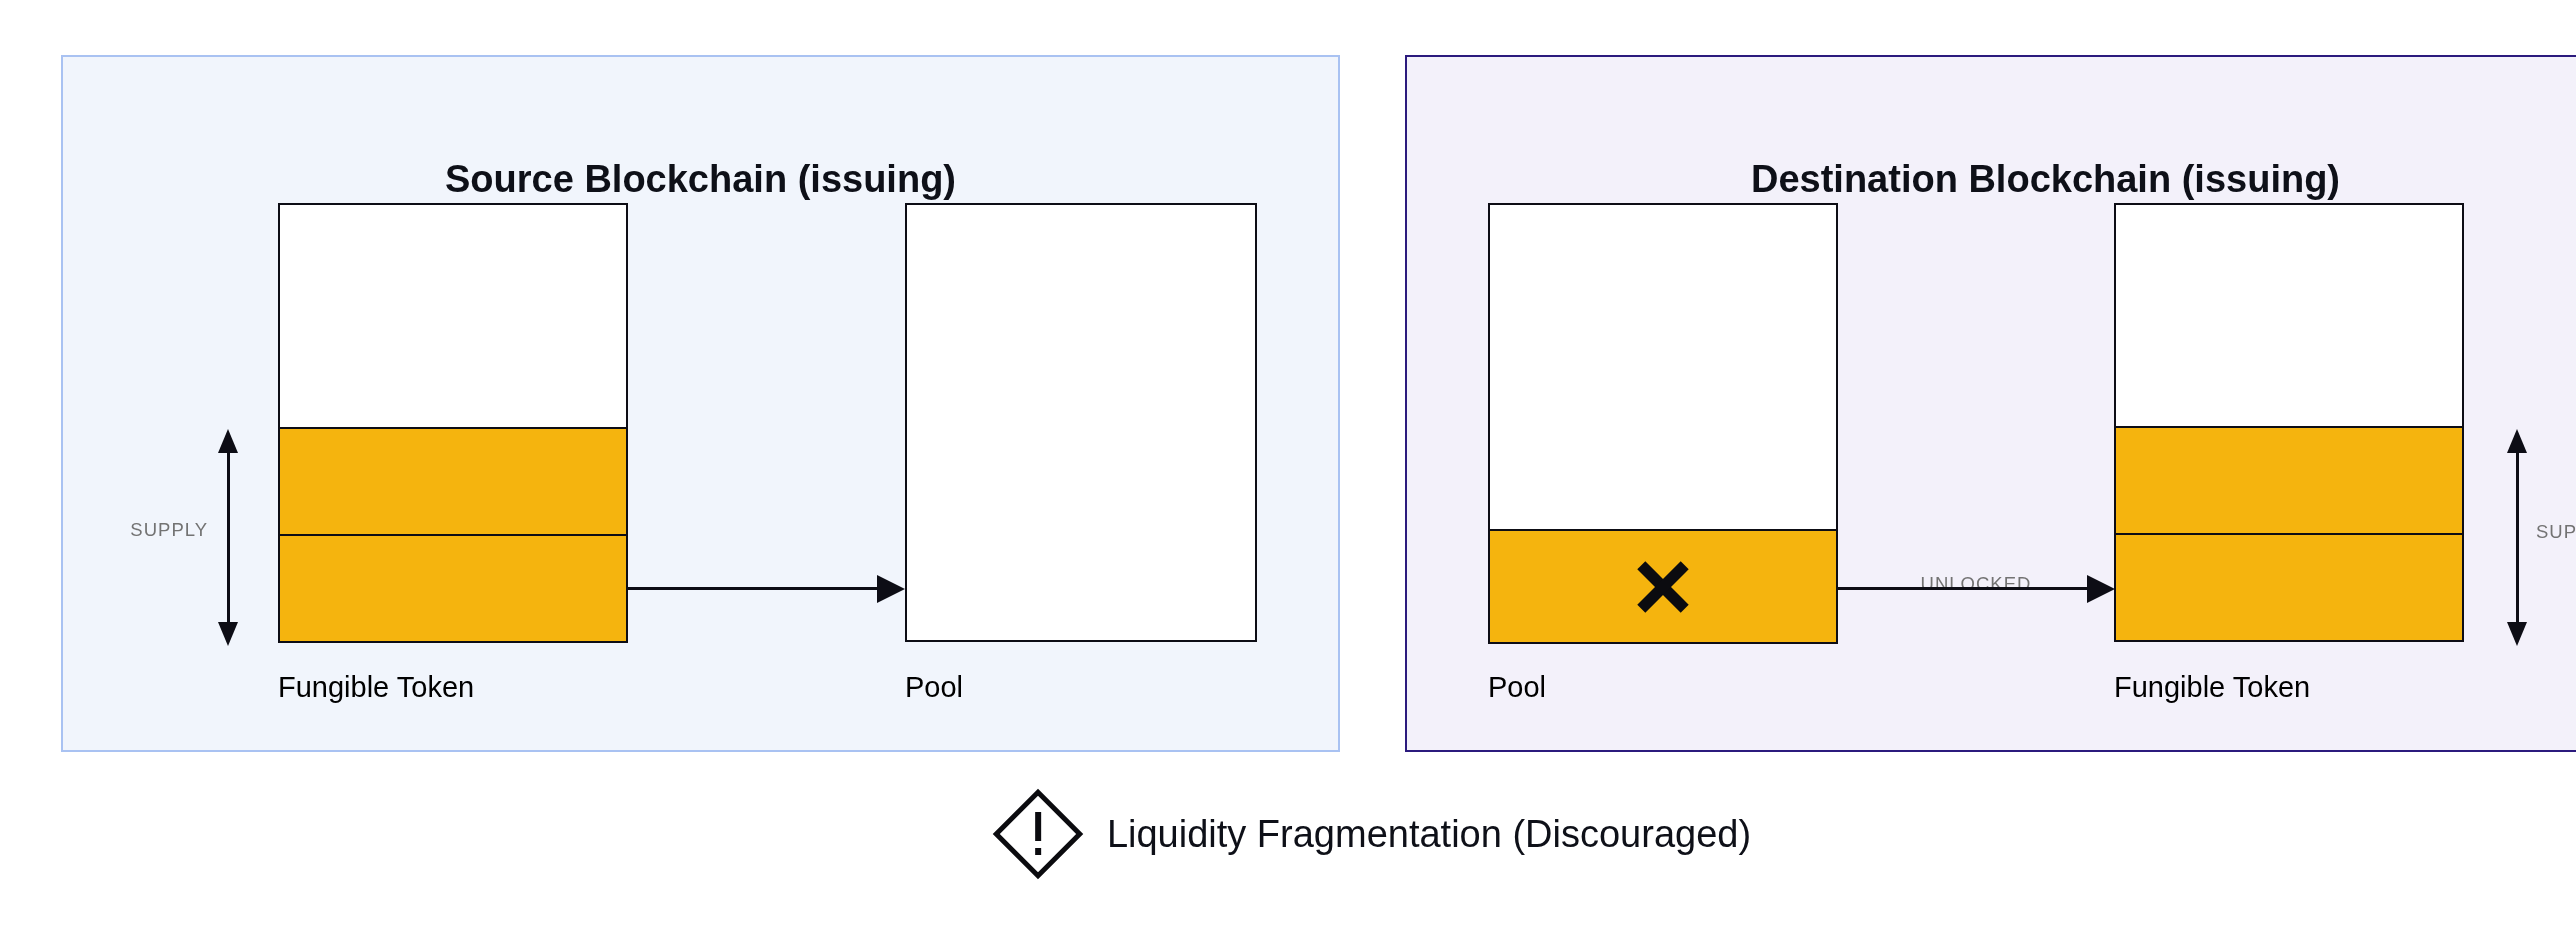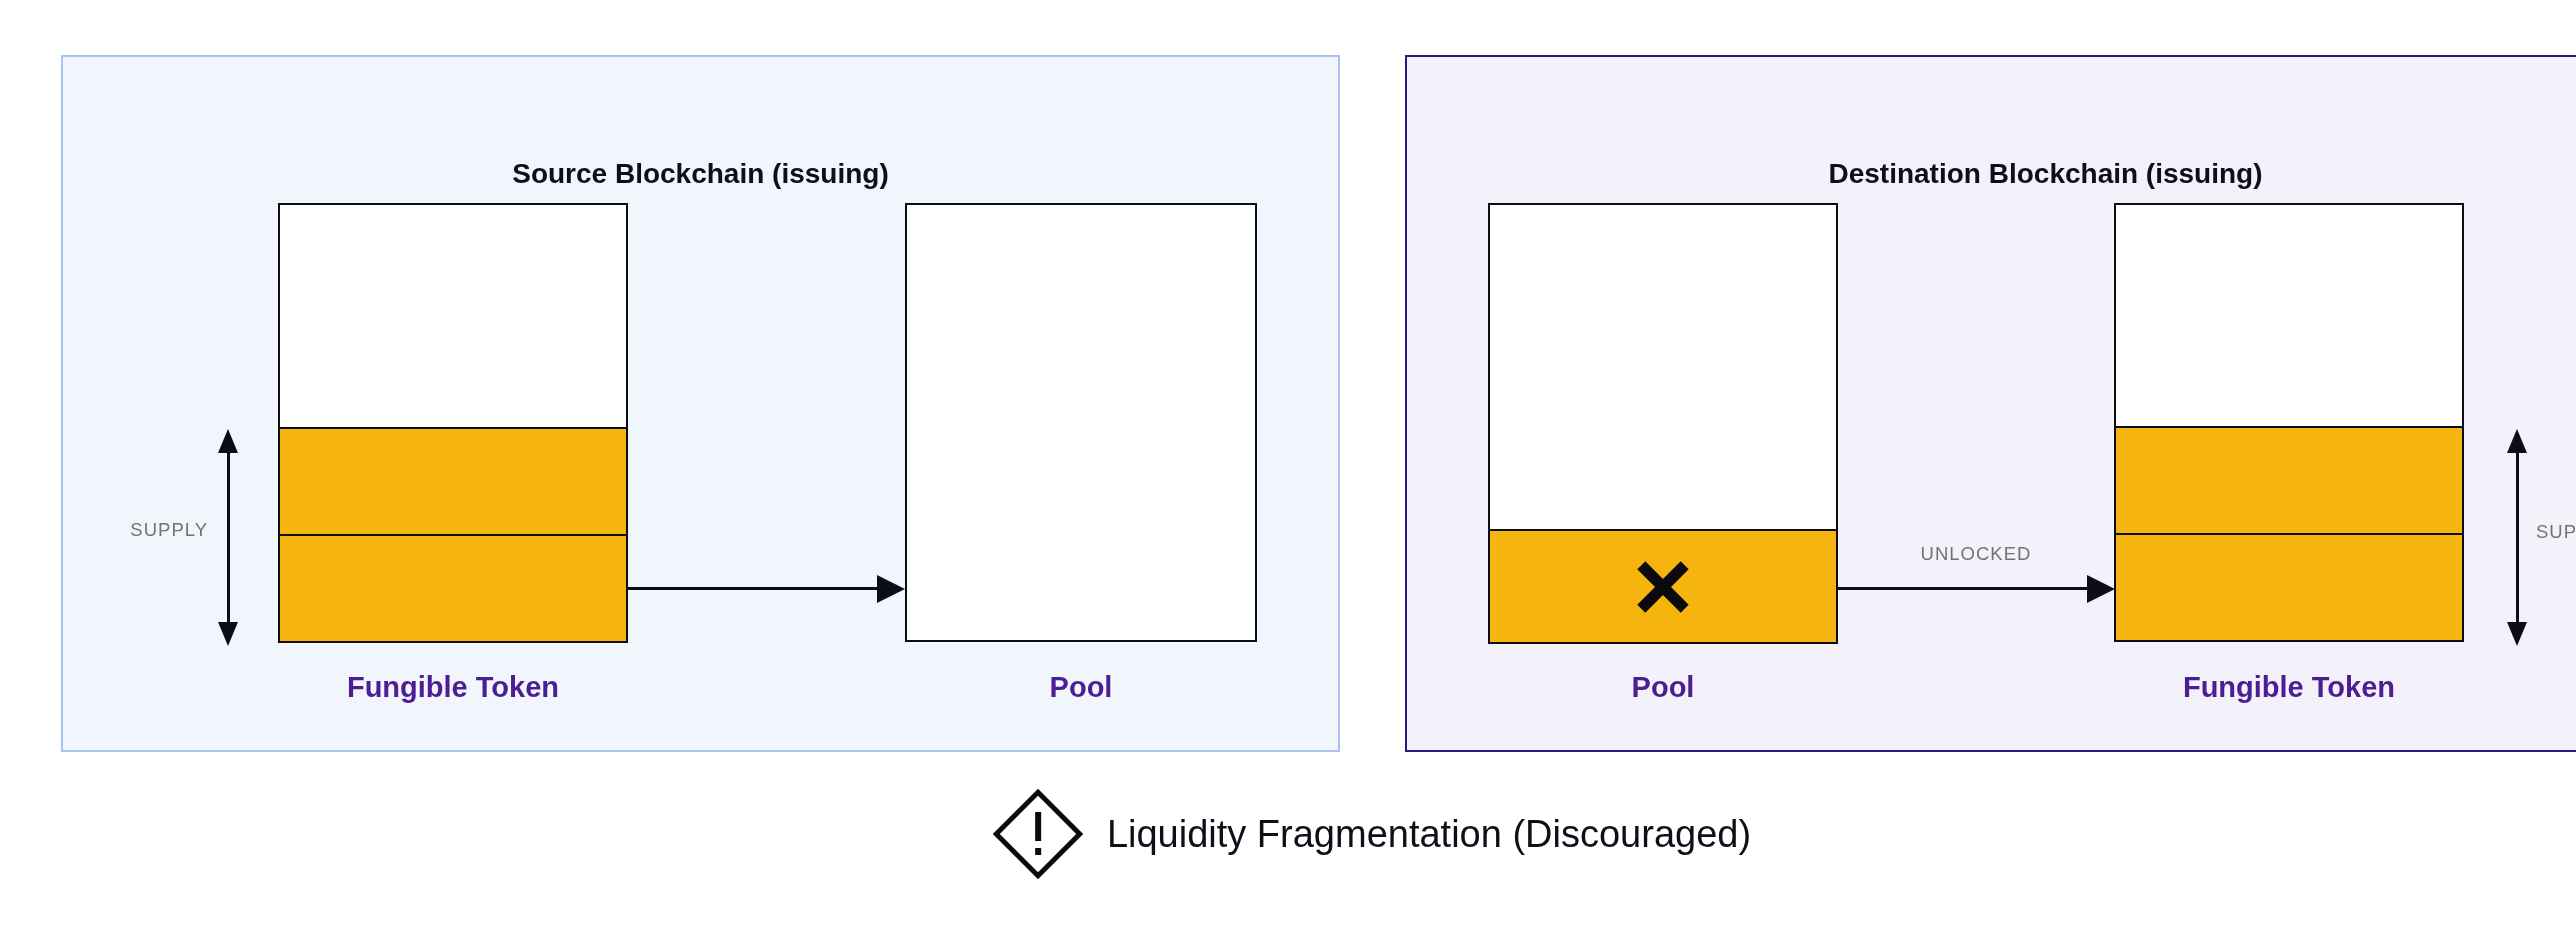--- a/index.html
+++ b/index.html
@@ -7,31 +7,31 @@
     width:2749px;height:938px;position:relative;background:#ffffff;
     font-family:"Liberation Sans", sans-serif;overflow:hidden;
   }
 
   
   .panel{position:absolute;top:55px;height:697px;box-sizing:border-box;}
   .panel-left{left:61px;width:1279px;background:#F1F5FC;border:2.6px solid #A9C2F2;}
   .panel-right{left:1405px;width:1281px;background:#F3F1FA;border:2.6px solid #2B1A7D;}
   .panel-title{
     position:absolute;top:101px;left:0;width:100%;text-align:center;
-    font-size:28px;font-weight:700;color:#0E1018;letter-spacing:0px;
+    font-size:38px;font-weight:700;color:#0E1018;letter-spacing:0px;
   }
 
   
   .tbox{position:absolute;box-sizing:border-box;border:2.1px solid #0D0D15;background:#ffffff;
         display:flex;flex-direction:column;}
   .sec-white{background:#ffffff;}
   .sec-orange{background:#F5B40E;box-sizing:border-box;border-top:2.1px solid #0D0D15;
         display:flex;align-items:center;justify-content:center;}
   .box-label{
-    position:absolute;text-align:center;font-size:29px;font-weight:700;color:#4c1d95;
+    position:absolute;font-size:29px;font-weight:400;color:#000000;
   }
   .locked-text{font-size:29px;font-weight:700;color:#161C2E;}
 
   
   .small-cap{
     position:absolute;font-size:18.5px;font-weight:400;color:#737373;letter-spacing:1px;
   }
 
   
   .h-line{position:absolute;height:2.6px;background:#0D0D15;}
@@ -98,21 +98,21 @@
   <div class="sec-white" style="height:324px;"></div>
   <div class="sec-orange" style="height:113px;">
     <svg width="62" height="62" viewBox="0 0 120 120">
       <line x1="18" y1="18" x2="102" y2="102" stroke="#0B0B0F" stroke-width="22"></line>
       <line x1="102" y1="18" x2="18" y2="102" stroke="#0B0B0F" stroke-width="22"></line>
     </svg>
   </div>
 </div>
 <div class="box-label" style="left:1488px;top:671px;width:350px;">Pool</div>
 
-<div class="small-cap" style="left:1838px;top:543px;width:276px;text-align:center;">UNLOCKED</div>
+<div class="small-cap" style="left:1838px;top:573px;width:276px;text-align:center;">UNLOCKED</div>
 <div class="h-line" style="left:1838px;top:587px;width:252px;"></div>
 <div class="h-head" style="left:2087px;top:575px;"></div>
 
 <div class="tbox" style="left:2114px;top:203px;width:350px;height:439px;">
   <div class="sec-white" style="height:222px;"></div>
   <div class="sec-orange" style="height:107px;"></div>
   <div class="sec-orange" style="height:107px;"></div>
 </div>
 <div class="box-label" style="left:2114px;top:671px;width:350px;">Fungible Token</div>
 

